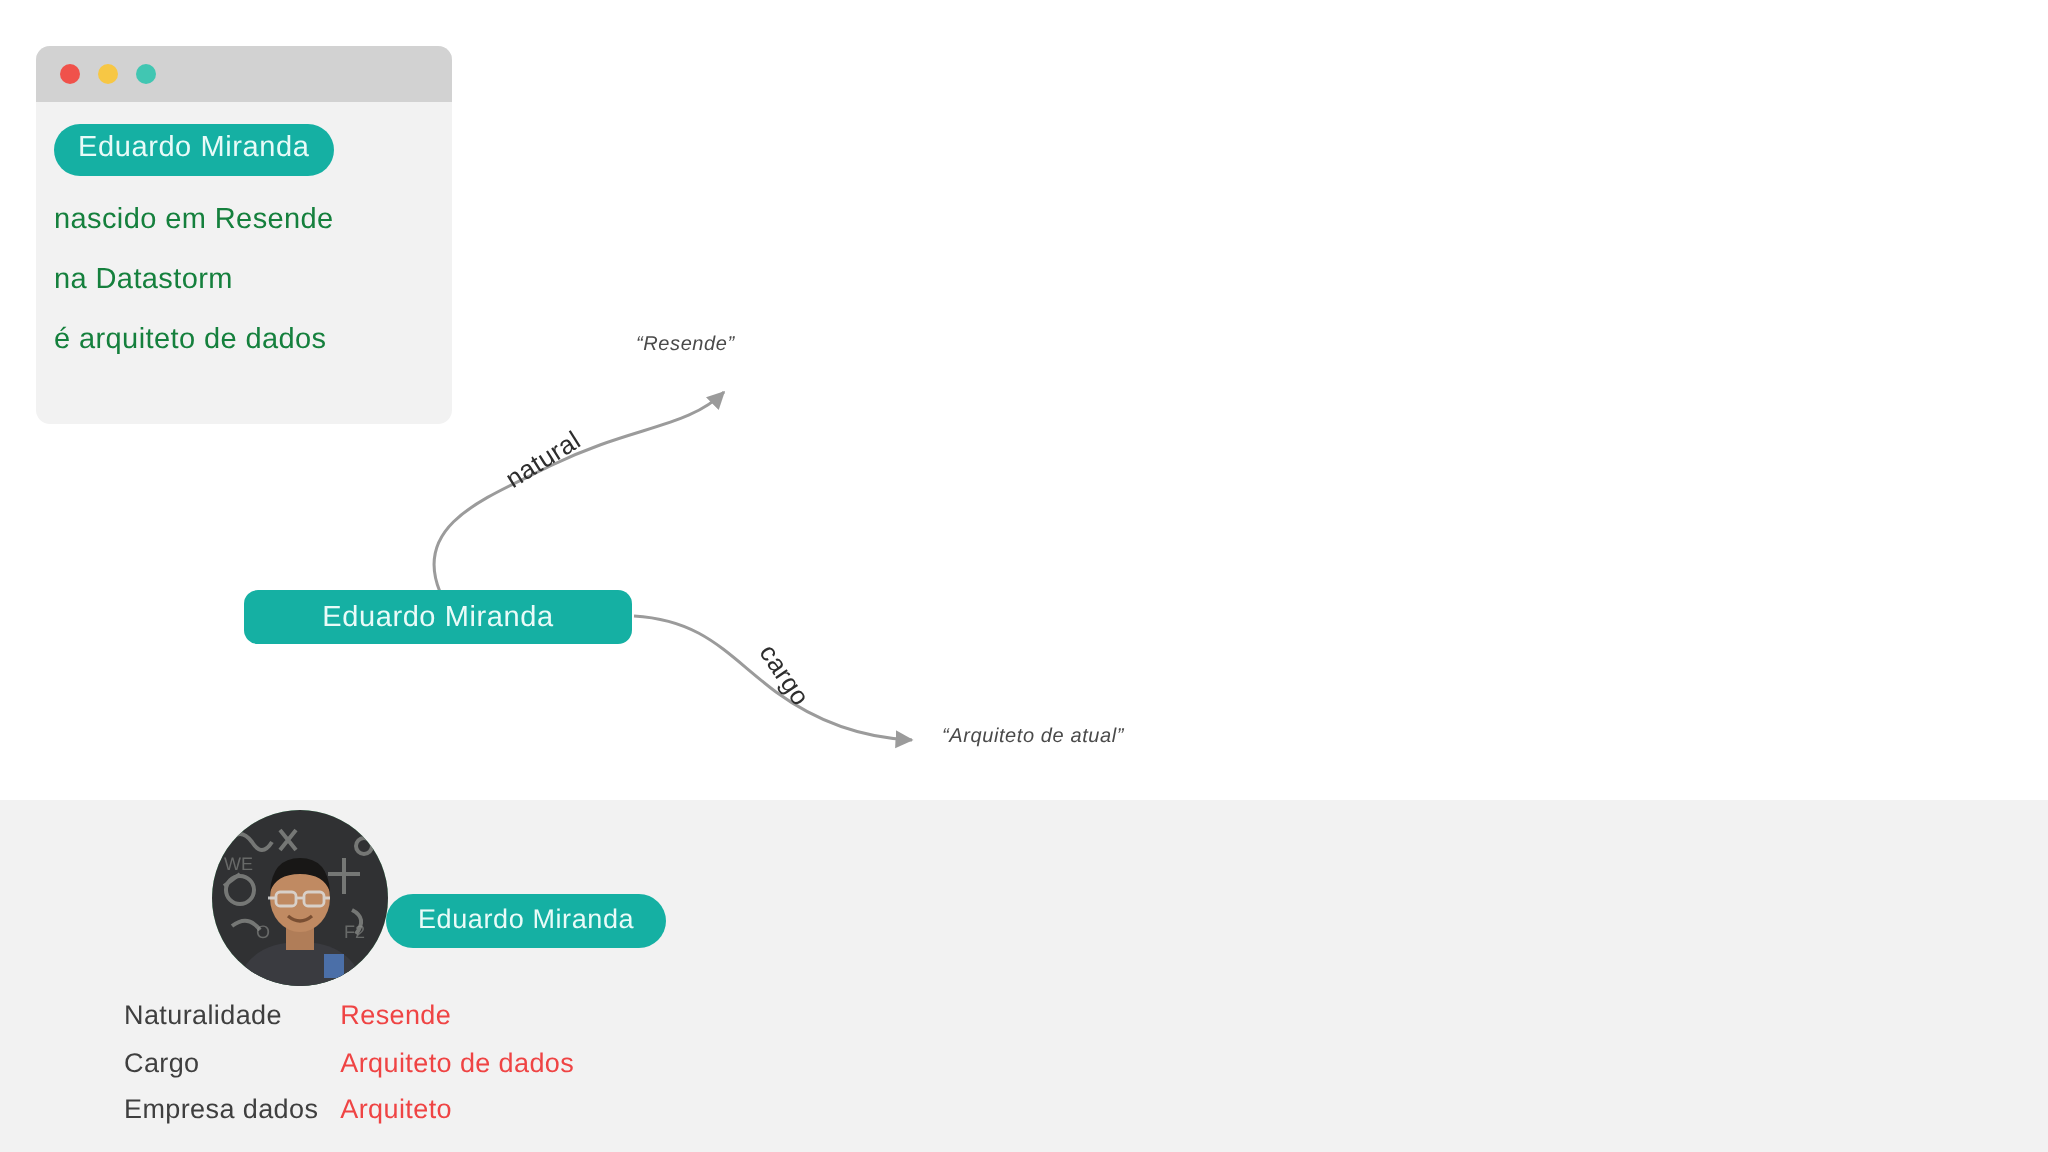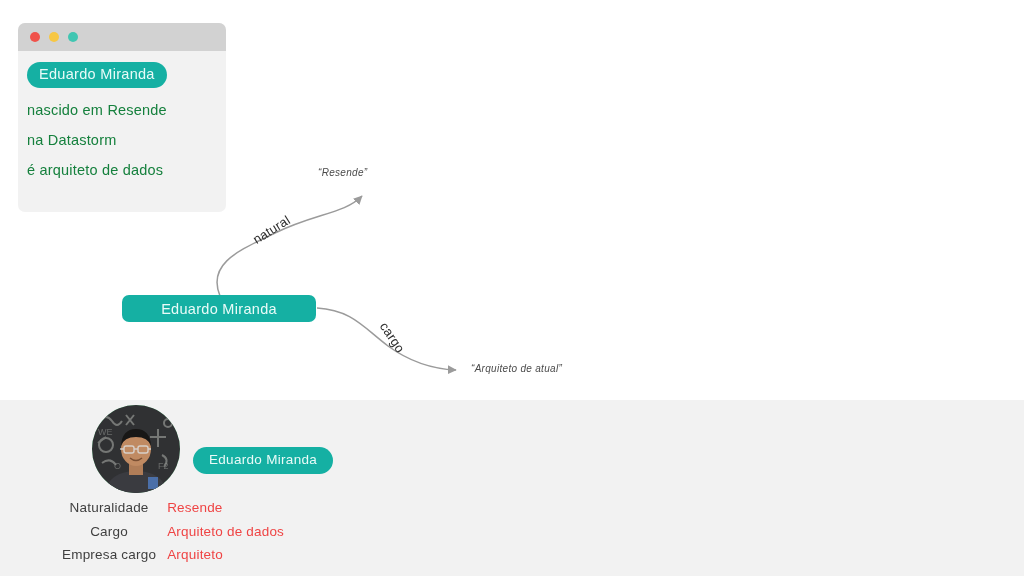--- a/index.html
+++ b/index.html
@@ -134,21 +134,21 @@
   #result-panel {
     position: absolute;
     left: 0;
     top: 400px;
     width: 1024px;
     height: 176px;
     background: #f2f2f2;
   }
   #avatar {
     position: absolute;
-    left: 92px;
+    left: 106px;
     top: 405px;
     width: 88px;
     height: 88px;
     border-radius: 50%;
     overflow: hidden;
     background: #86efac;
   }
   #avatar svg { display: block; }
 
   #result-chip {
@@ -172,21 +172,21 @@
     border-collapse: collapse;
   }
   #attr-table td {
     font-size: 13.5px;
     letter-spacing: 0.2px;
     padding: 0 0 4px 0;
     line-height: 1.45;
     white-space: nowrap;
   }
   .attr-label {
-    text-align: center;
+    text-align: left;
     color: #3f3f3f;
     padding-right: 11px !important;
   }
   .attr-value {
     text-align: left;
     color: #ef4444;
   }
 </style>
 </head>
 <body>
@@ -276,17 +276,17 @@
   <tbody>
     <tr>
       <td class="attr-label">Naturalidade</td>
       <td class="attr-value">Resende</td>
     </tr>
     <tr>
       <td class="attr-label">Cargo</td>
       <td class="attr-value">Arquiteto de dados</td>
     </tr>
     <tr>
-      <td class="attr-label">Empresa cargo</td>
+      <td class="attr-label">Empresa dados</td>
       <td class="attr-value">Arquiteto</td>
     </tr>
   </tbody>
 </table>
 
 </body></html>

